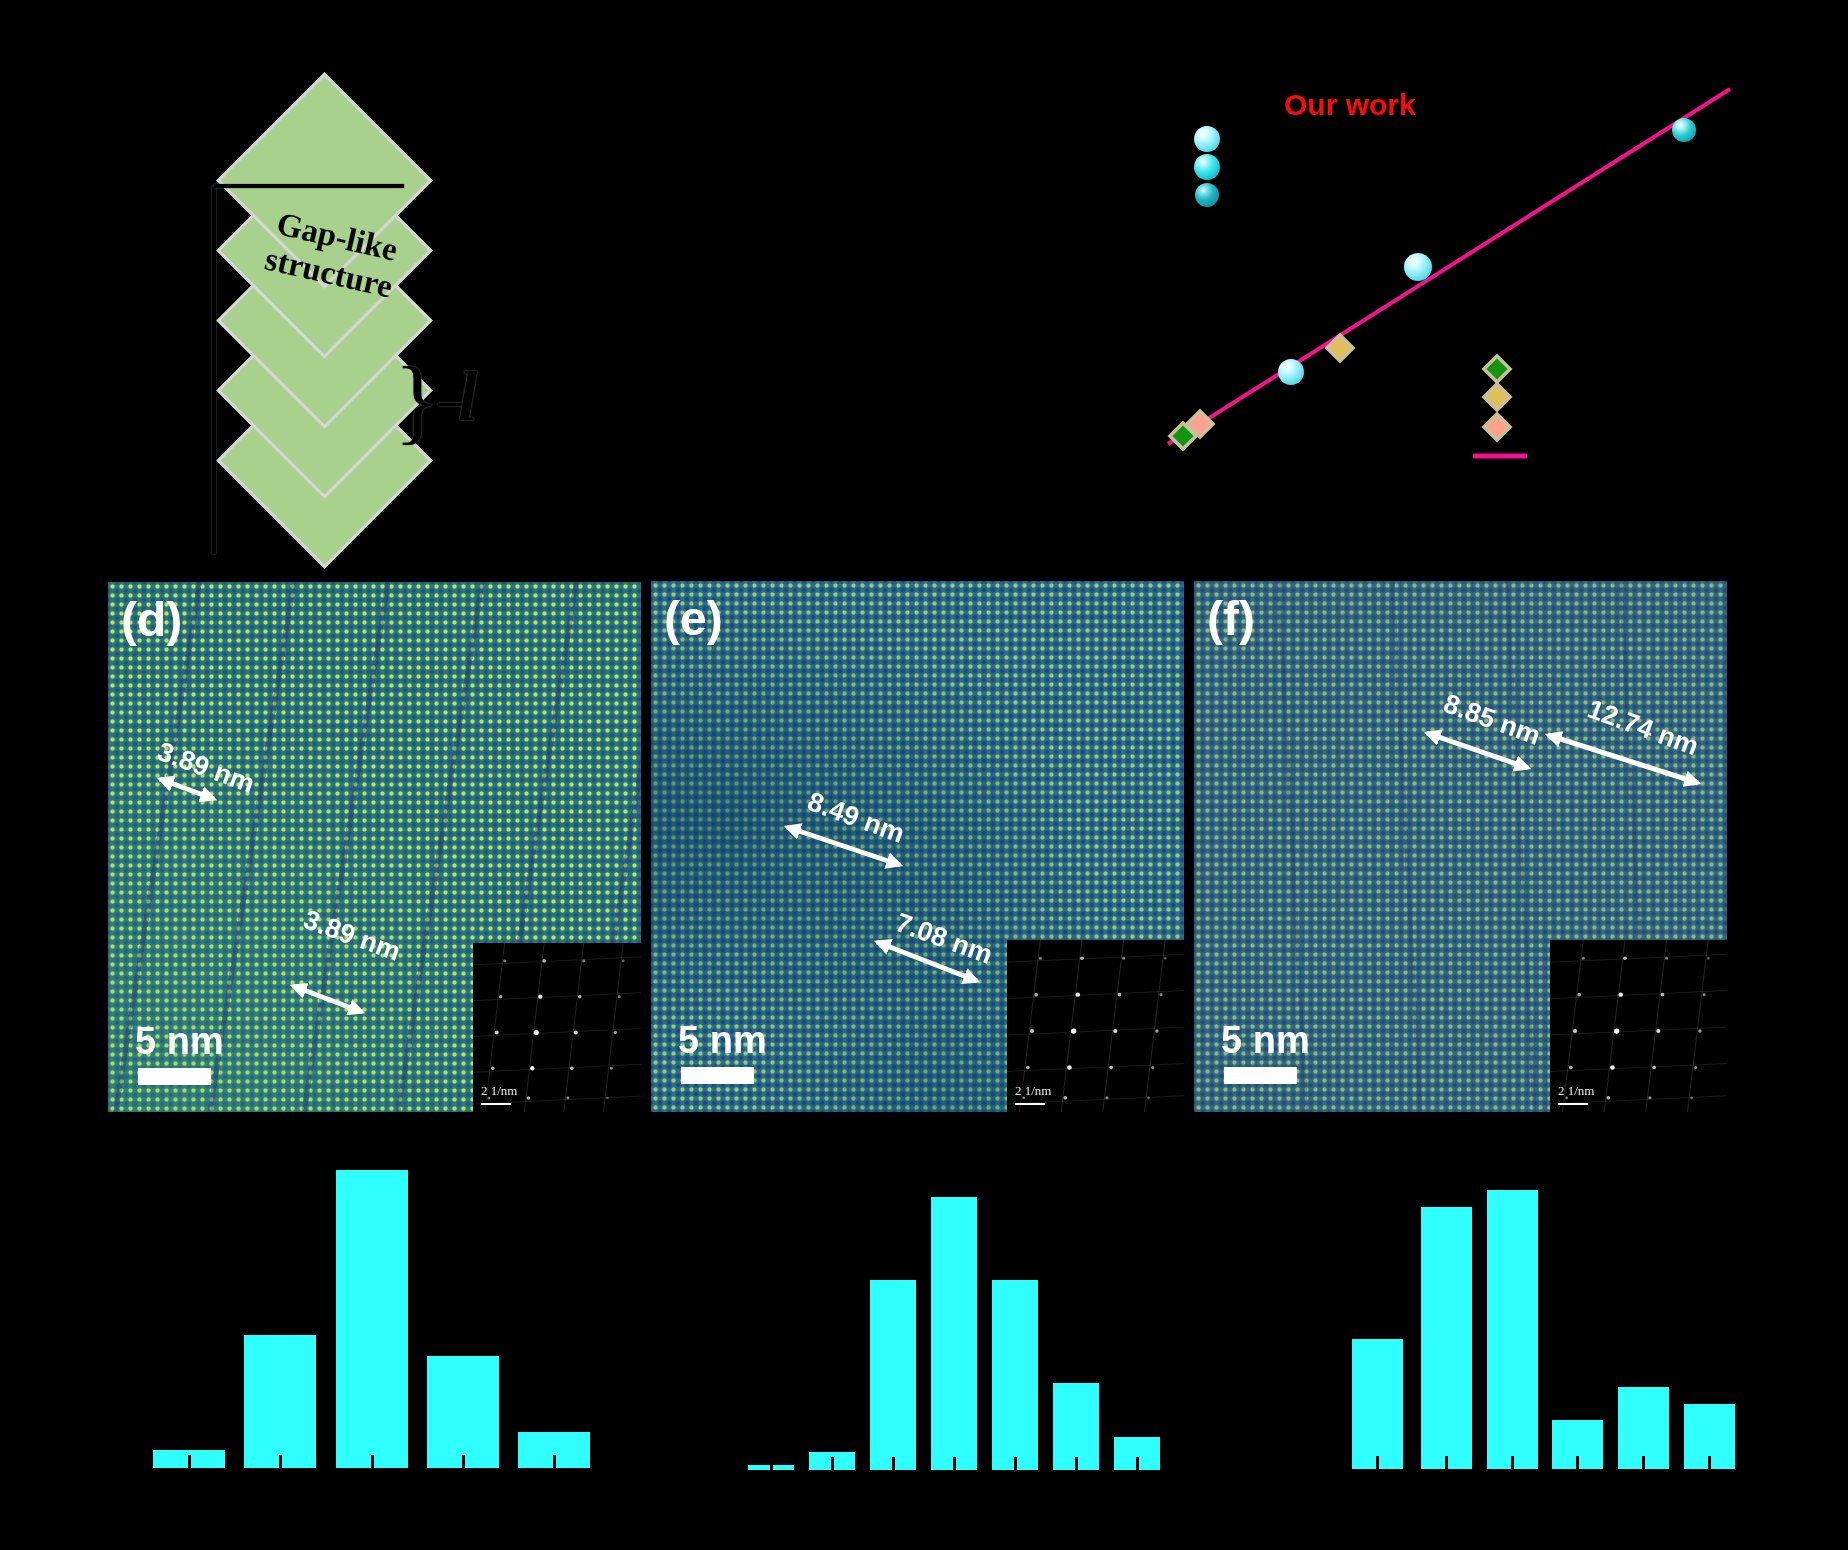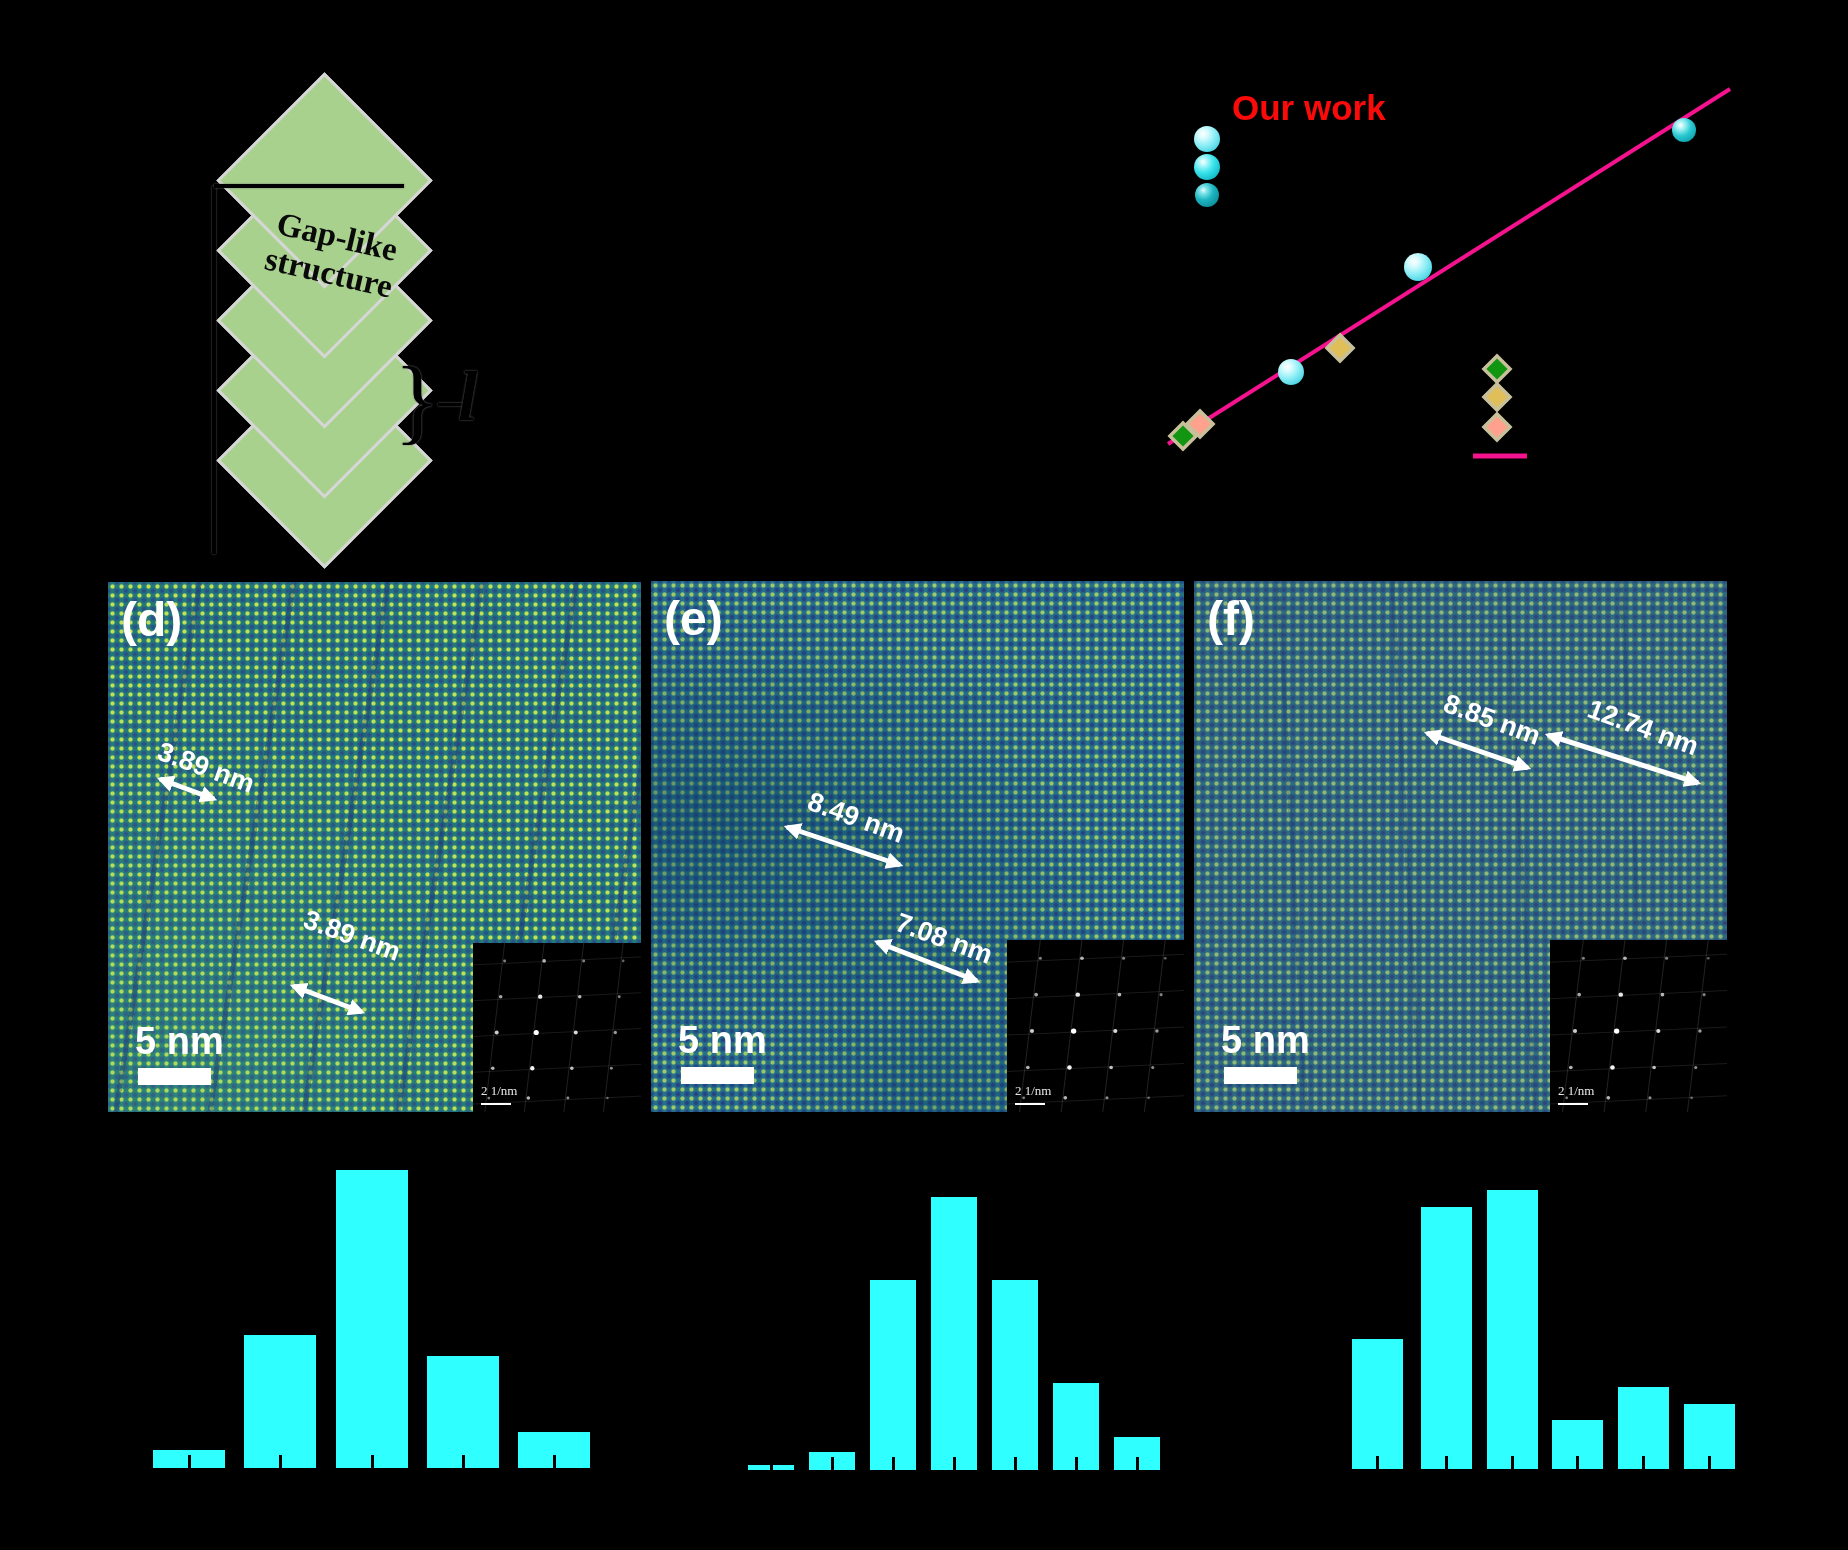--- a/index.html
+++ b/index.html
@@ -27,22 +27,22 @@
   #brace{position:absolute;left:394px;top:352px;z-index:11;color:#000;
          font-family:"Liberation Serif",serif;font-size:96px;line-height:1;
          text-shadow:0 0 2px #777;}
   #brace-dash{position:absolute;left:438px;top:403px;width:28px;height:3px;background:#000;
          box-shadow:0 0 2px #777;z-index:11;}
   #gap-l{position:absolute;left:458px;top:362px;z-index:11;color:#000;
          font-family:"Liberation Serif",serif;font-style:italic;font-weight:bold;
          font-size:70px;line-height:1;text-shadow:0 0 2px #777;}
 
   
-  #our-work{position:absolute;left:1232px;top:88px;z-index:70;
-            color:var(--work_red,#fb0a0a);font-weight:bold;font-size:35px;}
+  #our-work{position:absolute;left:1284px;top:88px;z-index:70;
+            color:var(--work_red,#fb0a0a);font-weight:bold;font-size:30px;}
 
   
   .tem{position:absolute;width:533px;height:531px;z-index:10;overflow:hidden;
        background-color:var(--tembase);
        background-image:
          radial-gradient(circle, var(--dotY) 0 1.6px, rgba(0,0,0,0) 2.6px),
          radial-gradient(circle, var(--dotB) 0 1.8px, rgba(0,0,0,0) 2.9px);
        background-size:9px 9px,9px 9px;
        background-position:0 0,4.5px 4.5px;}
   .tem::before{content:"";position:absolute;inset:0;pointer-events:none;}

